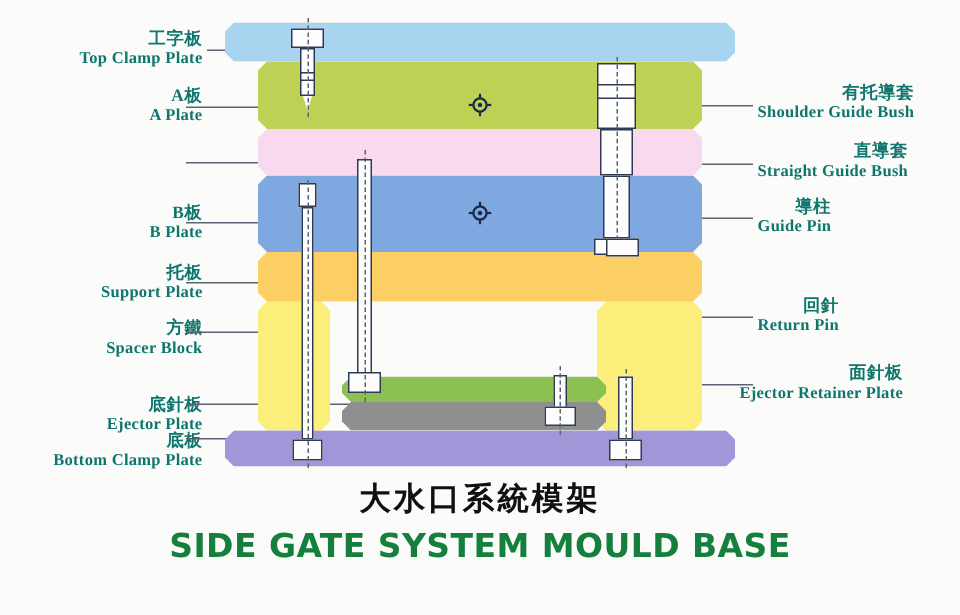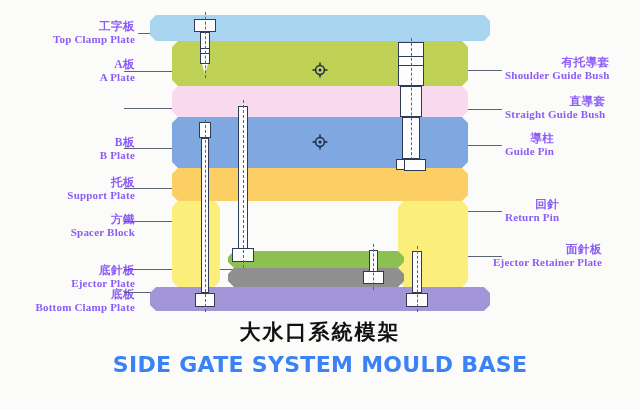--- a/index.html
+++ b/index.html
@@ -6,21 +6,21 @@
   body{
     width:640px;height:410px;
     background:#fbfbfa;
     font-family:"Liberation Serif","DejaVu Serif",serif;
     overflow:hidden;
     position:relative;
   }
   #stage{position:absolute;inset:0;}
 
   
-  .lbl{position:absolute;color:#8b5cf6;line-height:1.12;white-space:nowrap;}
+  .lbl{position:absolute;color:#0f766e;line-height:1.12;white-space:nowrap;}
   .lbl .cn{font-weight:bold;font-size:11.5px;letter-spacing:.5px;}
   .lbl .en{font-weight:bold;font-size:11px;letter-spacing:.2px;}
   .lbl.right{text-align:right;}
   .lbl.left{text-align:right;}
 
   
   .lead{position:absolute;height:1px;background:#5a6472;}
 
   
   #dia{position:absolute;left:150px;top:8px;width:340px;height:300px;}
@@ -38,21 +38,21 @@
   .xhair{position:absolute;width:16px;height:16px;}
 
   
   #title{position:absolute;left:0;right:0;text-align:center;}
   #title .t-cn{
     font-family:"DejaVu Sans","Liberation Sans",sans-serif;
     font-weight:bold;font-size:21px;letter-spacing:2px;color:#101010;
   }
   #title .t-en{
     font-family:"DejaVu Sans","Liberation Sans",sans-serif;
-    font-weight:bold;font-size:22px;letter-spacing:.3px;color:#3b82f6;
+    font-weight:bold;font-size:22px;letter-spacing:.3px;color:#15803d;
   }
 </style>
 </head>
 <body>
 
 <div id="stage">
 
   <div class="lbl left" style="right:505px;top:20px;">
     <div class="cn">工字板</div>
     <div class="en">Top Clamp Plate</div>

